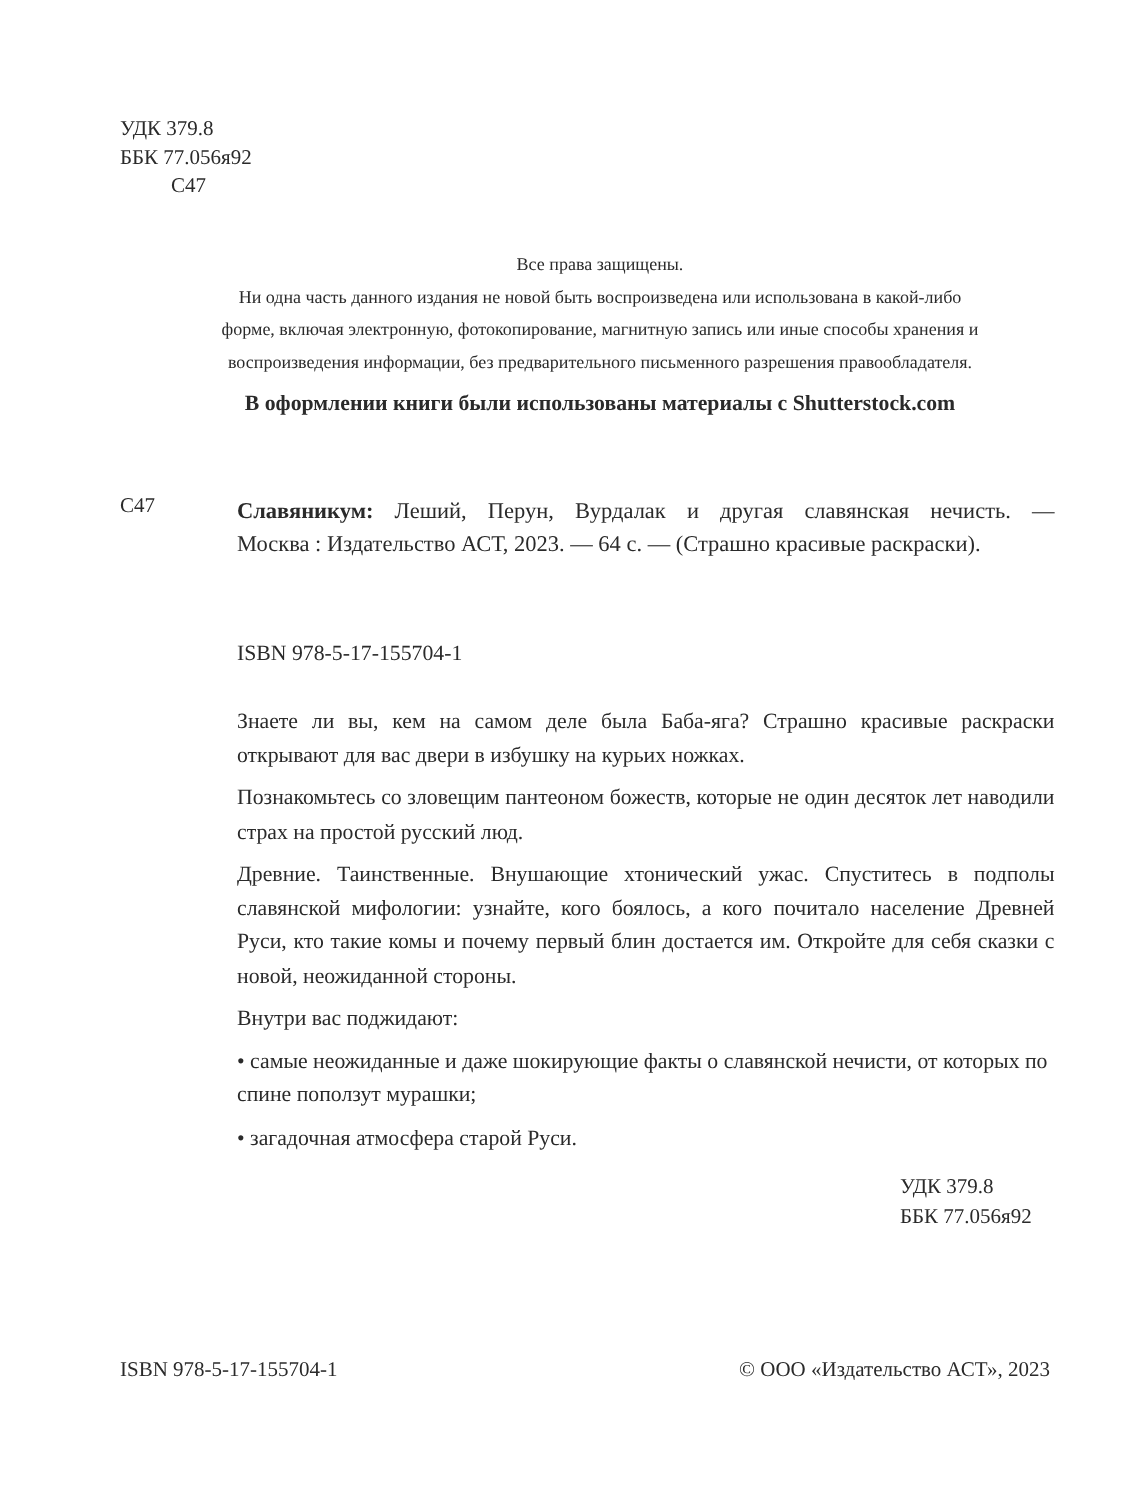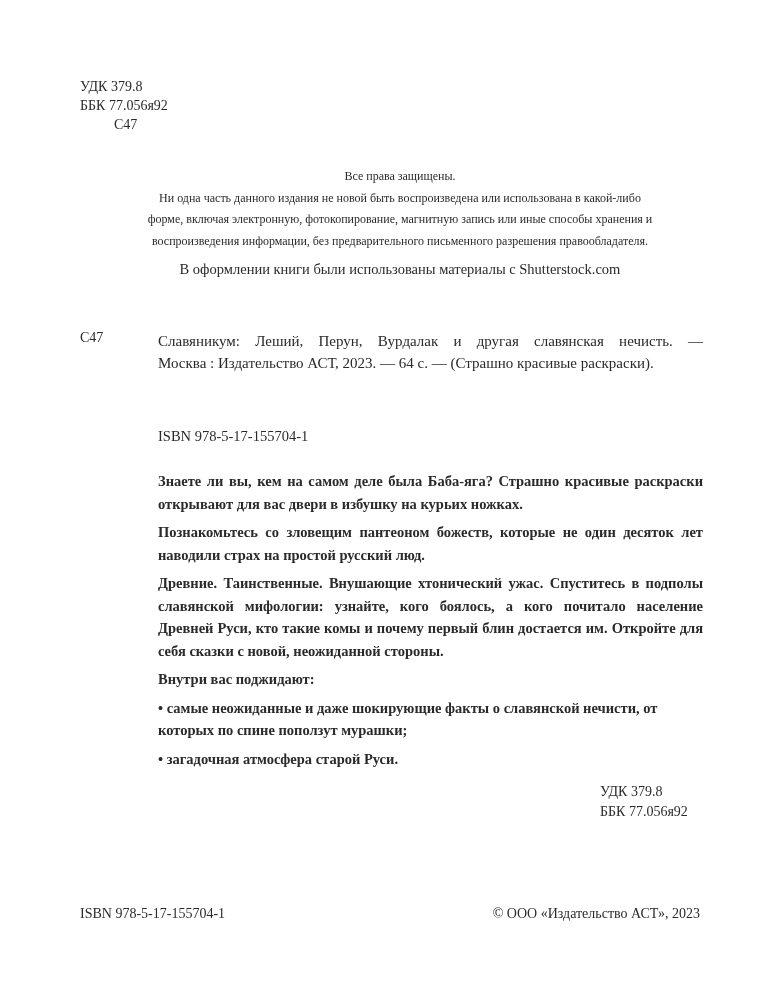--- a/index.html
+++ b/index.html
@@ -31,53 +31,53 @@
       text-align: center;
       line-height: 21.5px;
       font-size: 12px;
     }
     .shutter {
       left: 60px;
       width: 680px;
       top: 261px;
       text-align: center;
       font-size: 14.5px;
+      font-weight: bold;
     }
     .biblio-code {
       left: 80px;
       top: 330px;
       font-size: 14px;
     }
     .biblio {
       left: 158px;
       width: 545px;
       top: 330px;
       line-height: 22px;
       font-size: 15px;
       text-align: justify;
       text-align-last: left;
     }
     .biblio .line1 {
       display: block;
       text-align: justify;
       text-align-last: justify;
     }
-    .biblio b { font-weight: normal; }
+    .biblio b { font-weight: bold; }
     .isbn-main {
       left: 158px;
       top: 428px;
       font-size: 14.5px;
     }
     .annot {
       left: 158px;
       width: 545px;
       top: 470px;
       font-size: 14.5px;
       line-height: 22.5px;
-      font-weight: bold;
     }
     .annot p {
       margin: 0 0 6px 0;
       text-indent: 0;
     }
     .annot .p1, .annot .p2, .annot .p3 {
       text-align: justify;
     }
     .annot .p2, .annot .p3 { padding-left: 0; }
     .annot .list-line { margin: 0 0 6px 0; }

